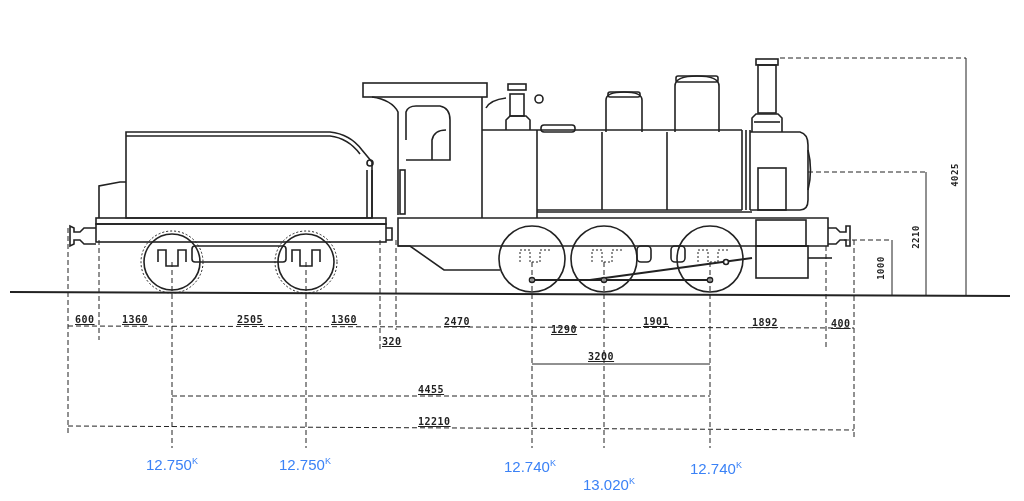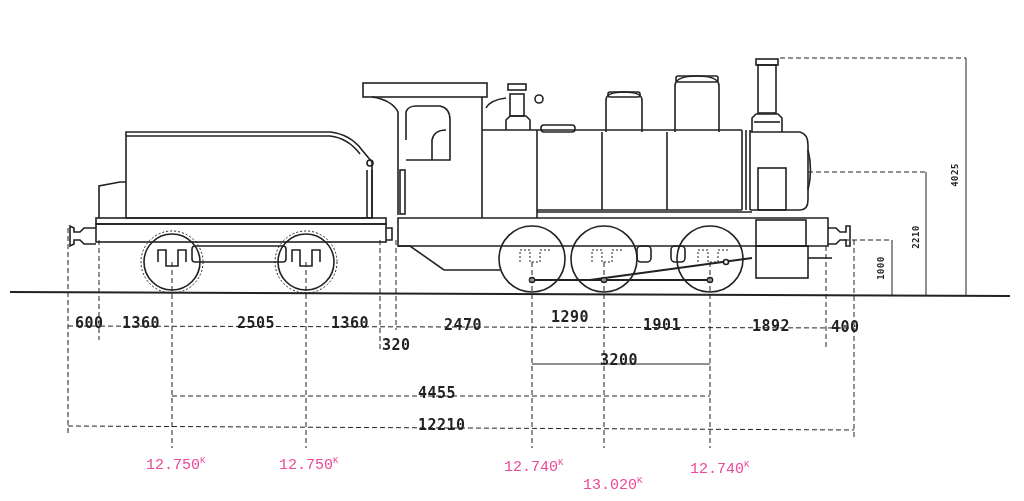--- a/index.html
+++ b/index.html
@@ -1,20 +1,20 @@
 <!DOCTYPE html>
 <html><head>
 <meta charset="utf-8">
 <style>
   html,body{margin:0;padding:0;background:#ffffff;}
   body{width:1024px;height:501px;overflow:hidden;position:relative;font-family:"DejaVu Sans Mono","Liberation Mono",monospace;}
   #drawing{position:absolute;left:0;top:0;width:1024px;height:501px;}
-  .lbl{position:absolute;font-size:15px;color:#222;font-weight:bold;letter-spacing:0.5px;white-space:nowrap;}
+  .lbl{position:absolute;font-size:10px;color:#222;font-weight:bold;letter-spacing:0.5px;white-space:nowrap;text-decoration:underline;}
   .vlbl{position:absolute;font-size:9px;color:#222;font-weight:bold;letter-spacing:0.5px;transform:rotate(-90deg);transform-origin:center;white-space:nowrap;}
-  .load{position:absolute;font-family:Liberation Mono, monospace;font-size:15px;color:#ec4899;white-space:nowrap;}
+  .load{position:absolute;font-family:Liberation Sans, sans-serif;font-size:15px;color:#3b82f6;white-space:nowrap;}
   .load sup{font-size:9px;}
 </style>
 </head>
 <body>
 
 <svg id="drawing" viewBox="0 0 1024 501" xmlns="http://www.w3.org/2000/svg" fill="none" stroke="#222" stroke-width="1.6">
 
   <line x1="10" y1="292" x2="1010" y2="296" stroke-width="1.8"></line>
 
   <g>
@@ -148,26 +148,26 @@
     <line x1="892" y1="240" x2="892" y2="296" stroke-dasharray="none"></line>
   </g>
 </svg>
 
 <span class="lbl" style="left:75px;top:314px">600</span>
 <span class="lbl" style="left:122px;top:314px">1360</span>
 <span class="lbl" style="left:237px;top:314px">2505</span>
 <span class="lbl" style="left:331px;top:314px">1360</span>
 <span class="lbl" style="left:382px;top:336px">320</span>
 <span class="lbl" style="left:444px;top:316px">2470</span>
-<span class="lbl" style="left:551px;top:308px">1290</span>
+<span class="lbl" style="left:551px;top:324px">1290</span>
 <span class="lbl" style="left:643px;top:316px">1901</span>
 <span class="lbl" style="left:752px;top:317px">1892</span>
 <span class="lbl" style="left:831px;top:318px">400</span>
 
-<span class="lbl" style="left:600px;top:351px">3200</span>
+<span class="lbl" style="left:588px;top:351px">3200</span>
 <span class="lbl" style="left:418px;top:384px">4455</span>
 <span class="lbl" style="left:418px;top:416px">12210</span>
 
 <span class="vlbl" style="left:869px;top:263px">1000</span>
 <span class="vlbl" style="left:904px;top:232px">2210</span>
 <span class="vlbl" style="left:943px;top:170px">4025</span>
 
 <span class="load" style="left:146px;top:456px"><span>12.750</span><sup>K</sup></span>
 <span class="load" style="left:279px;top:456px"><span>12.750</span><sup>K</sup></span>
 <span class="load" style="left:504px;top:458px"><span>12.740</span><sup>K</sup></span>

